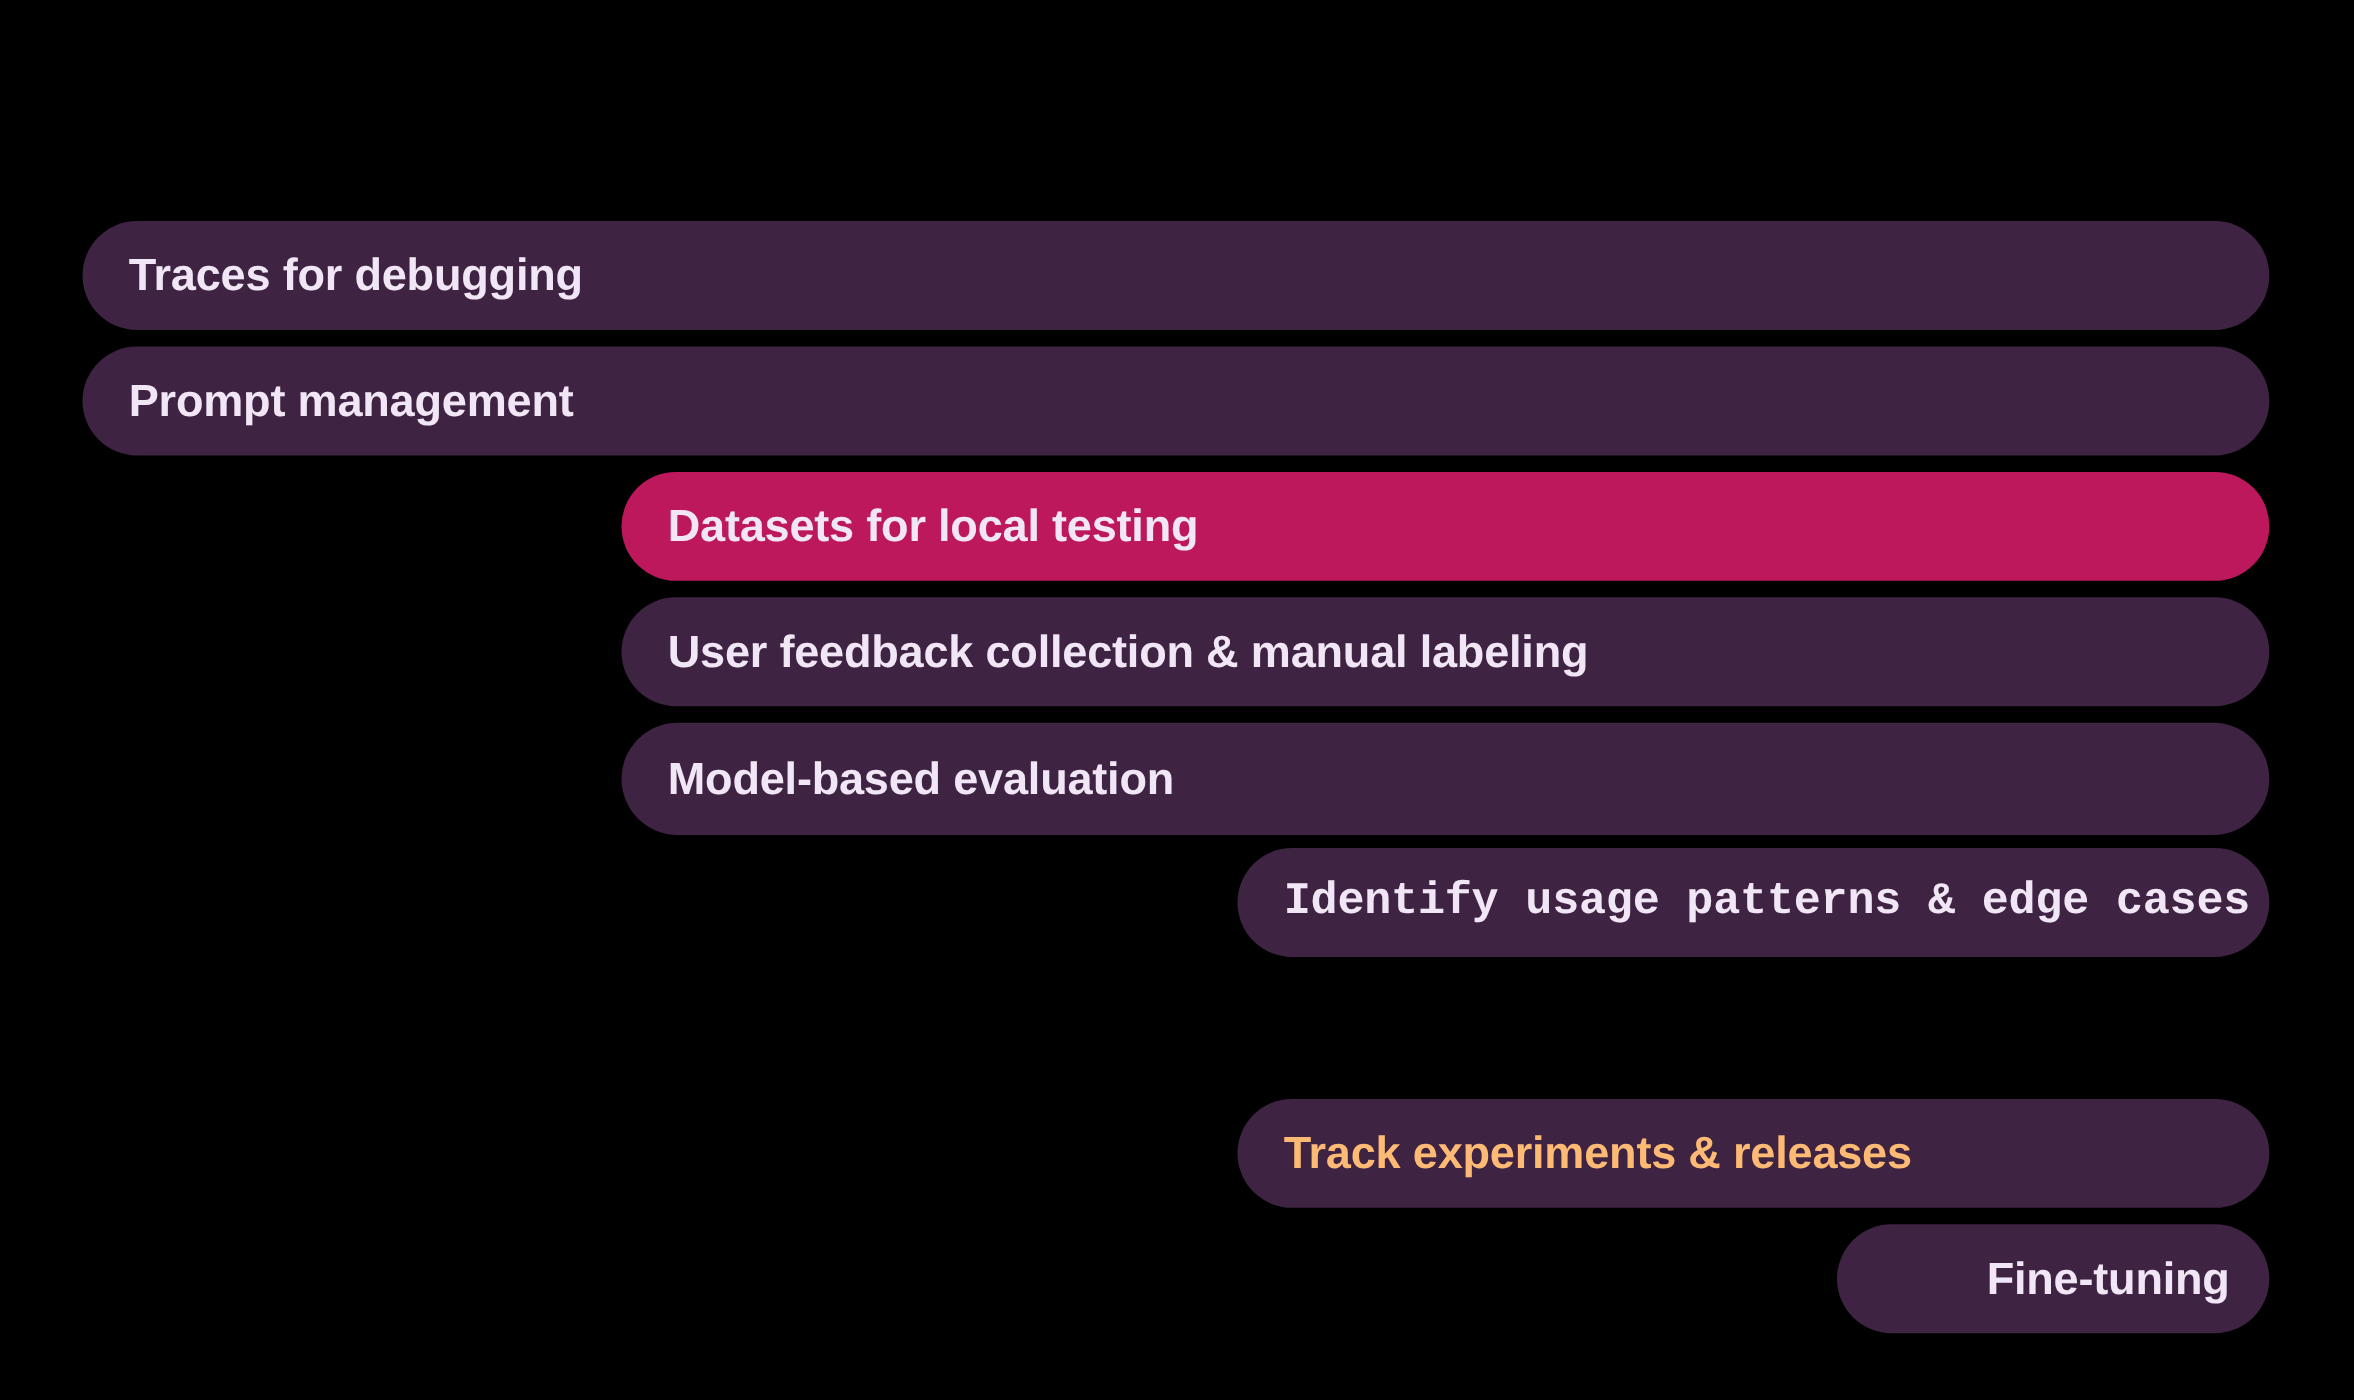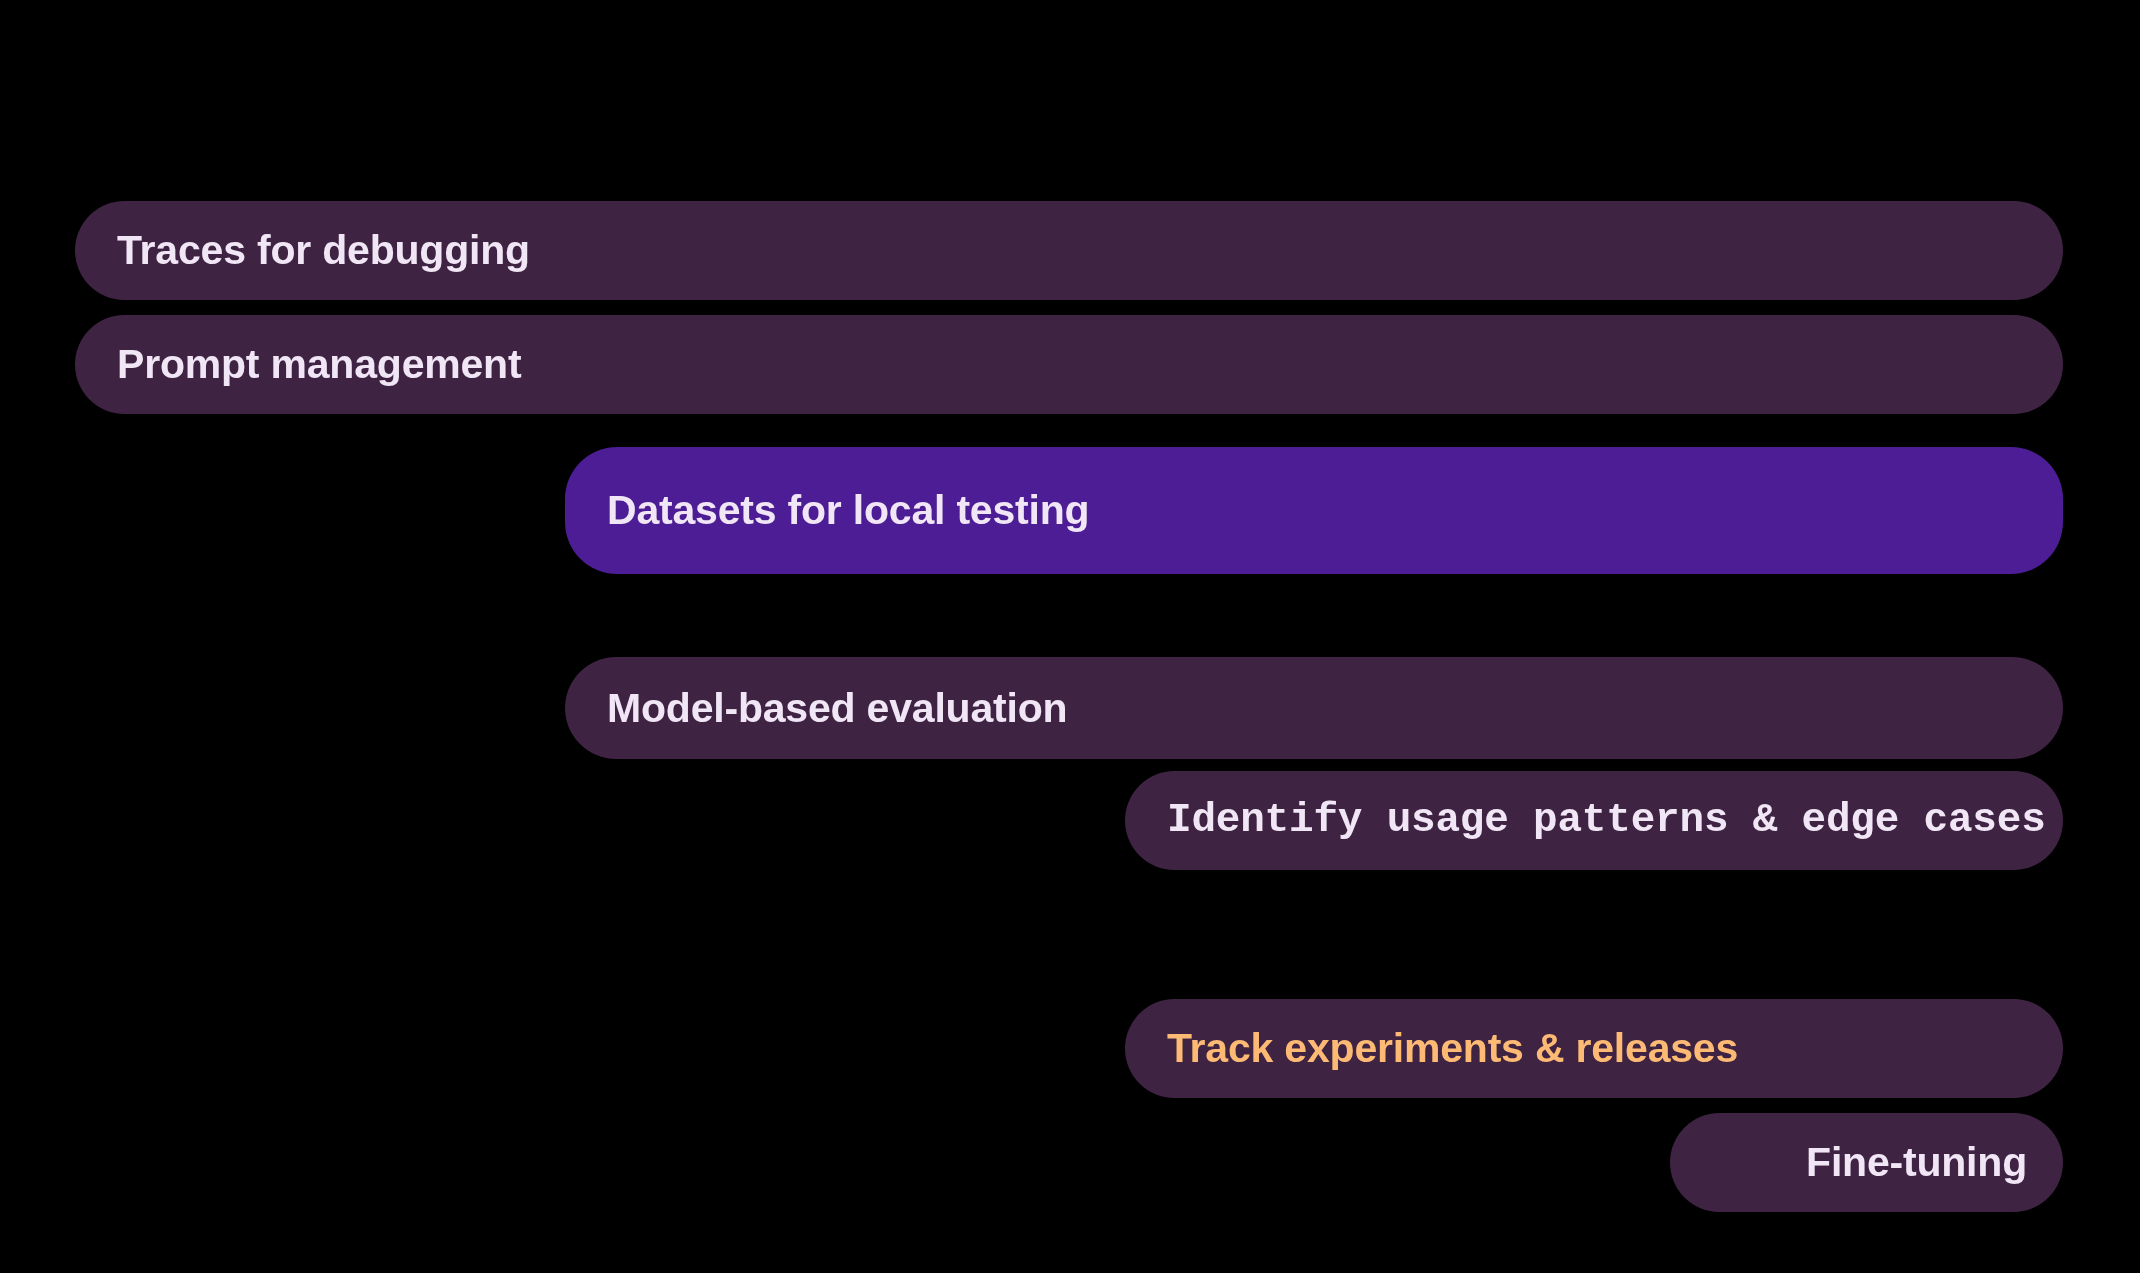--- a/index.html
+++ b/index.html
@@ -49,22 +49,25 @@
 </head>
 <body>
 
 <div id="chart-root" style="background: rgb(0, 0, 0);">
     <div class="gantt-bar" style="left: 75px; top: 201px; width: 1988px; height: 99px; background: rgb(63, 35, 67);">
       <span class="gantt-bar-label" style="color: rgb(241, 230, 245);">Traces for debugging</span>
     </div>
     <div class="gantt-bar" style="left: 75px; top: 315px; width: 1988px; height: 99px; background: rgb(63, 35, 67);">
       <span class="gantt-bar-label" style="color: rgb(241, 230, 245);">Prompt management</span>
     </div>
-    <div class="gantt-bar" style="left: 565px; top: 447px; width: 1498px; height: 127px; background: #4c1d95;">
+    <div class="gantt-bar" style="left: 565px; top: 429px; width: 1498px; height: 99px; background: #be185d;">
       <span class="gantt-bar-label" style="color: rgb(241, 230, 245);">Datasets for local testing</span>
+    </div>
+    <div class="gantt-bar" style="left: 565px; top: 543px; width: 1498px; height: 99px; background: rgb(63, 35, 67);">
+      <span class="gantt-bar-label" style="color: rgb(241, 230, 245);">User feedback collection &amp; manual labeling</span>
     </div>
     <div class="gantt-bar" style="left: 565px; top: 657px; width: 1498px; height: 102px; background: rgb(63, 35, 67);">
       <span class="gantt-bar-label" style="color: rgb(241, 230, 245);">Model-based evaluation</span>
     </div>
     <div class="gantt-bar" style="left: 1125px; top: 771px; width: 938px; height: 99px; background: rgb(63, 35, 67); font-family: Liberation Mono, monospace;">
       <span class="gantt-bar-label" style="color: rgb(241, 230, 245);">Identify usage patterns &amp; edge cases</span>
     </div>
     <div class="gantt-bar" style="left: 1125px; top: 999px; width: 938px; height: 99px; background: rgb(63, 35, 67);">
       <span class="gantt-bar-label" style="color: #fdba74;">Track experiments &amp; releases</span>
     </div>

